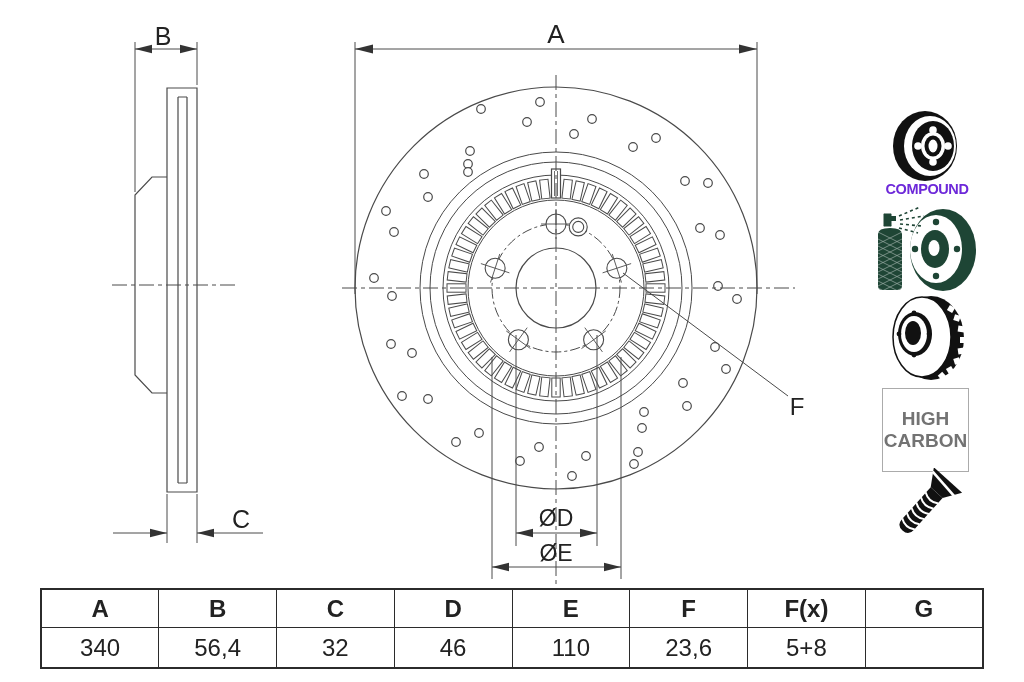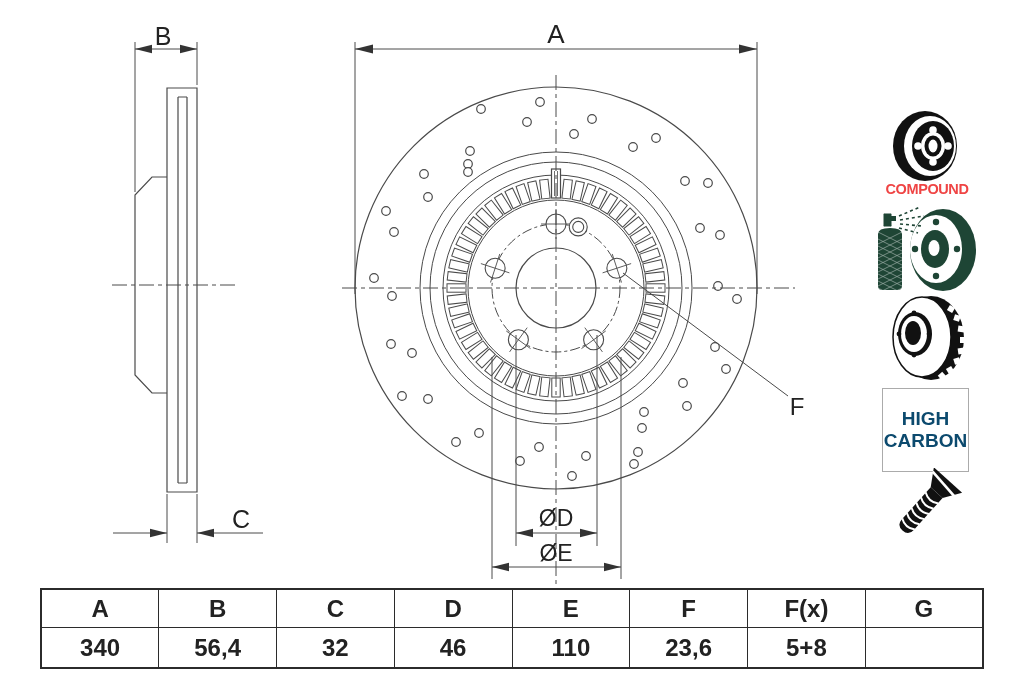--- a/index.html
+++ b/index.html
@@ -7,28 +7,28 @@
          font-family:"Liberation Sans",sans-serif;}
   #drawing{position:absolute;left:0;top:0;}
   .dim-text{fill:#222;font-family:"Liberation Sans",sans-serif;}
   
   #dims-table{position:absolute;left:40px;top:588px;width:944px;border-collapse:collapse;
               table-layout:fixed;}
   #dims-table th,#dims-table td{border:1.5px solid #2b2b2b;text-align:center;color:#222;
               font-family:"Liberation Sans",sans-serif;overflow:hidden;}
   #dims-table{border:2.5px solid #2b2b2b;}
   #dims-table th{height:35px;font-size:24px;font-weight:bold;}
-  #dims-table td{height:37px;font-size:24px;font-weight:bold;}
+  #dims-table td{height:37px;font-size:24px;font-weight:normal;}
   
   .icon-abs{position:absolute;}
   #compound-label{position:absolute;left:884px;top:181px;width:86px;text-align:center;
-      font-size:14.5px;font-weight:bold;color:#ef4444;letter-spacing:-0.4px;}
+      font-size:14.5px;font-weight:bold;color:#6d28d9;letter-spacing:-0.4px;}
   #high-carbon{position:absolute;left:882px;top:388px;width:85px;height:82px;border:1.5px solid #ababab;
       display:flex;flex-direction:column;align-items:center;justify-content:center;background:#fff;}
-  #high-carbon span{font-size:19px;font-weight:bold;color:#0c4a6e;line-height:1.15;}
+  #high-carbon span{font-size:19px;font-weight:bold;color:#737373;line-height:1.15;}
 </style>
 </head>
 <body>
 
 <div id="stage">
 
   <svg id="drawing" width="1024" height="584" viewBox="0 0 1024 584">
 
     <g stroke="#4a4a4a" stroke-width="1.2" fill="none">
 

